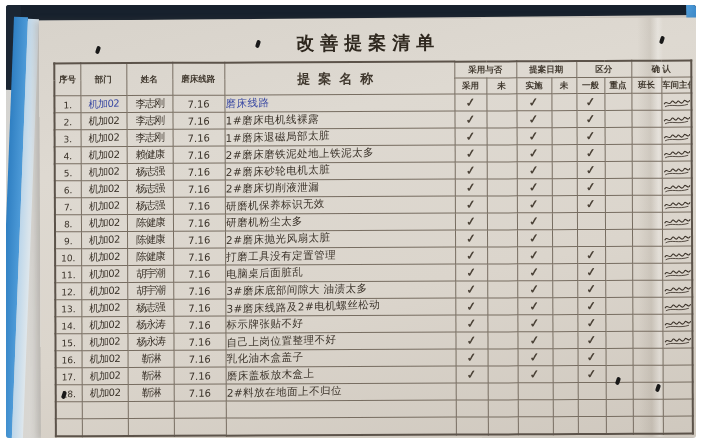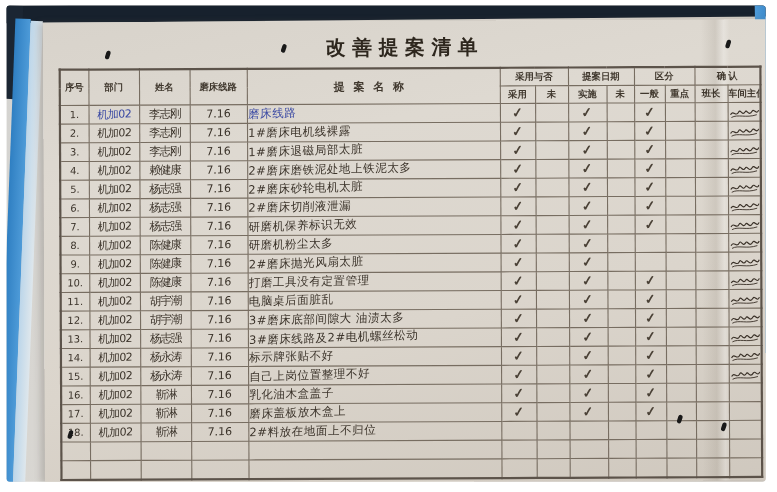--- a/index.html
+++ b/index.html
@@ -25,21 +25,21 @@
           background:linear-gradient(90deg,rgba(120,110,95,0) 0%,rgba(120,110,95,.14) 50%,rgba(255,255,255,.25) 80%,rgba(120,110,95,0) 100%);}
   .page-title{position:absolute;left:0;top:12px;width:100%;text-align:center;
        font-family:"Liberation Serif",serif;font-weight:bold;font-size:18px;letter-spacing:6px;color:#2e271e;}
   
   table.form{border-collapse:collapse;table-layout:fixed;position:absolute;left:14px;top:42px;width:637px;
              background:transparent;}
   table.form th,table.form td{border:1px solid #776d61;padding:0;overflow:hidden;white-space:nowrap;}
   table.form{border:2px solid #5c534a;}
   th{font-family:"Liberation Serif",serif;font-weight:bold;font-size:8.5px;color:#40382e;text-align:center;}
   tr.hrow1 th{height:15px;} tr.hrow2 th{height:15px;}
-  th.big{font-size:10px;letter-spacing:8px;margin-left:40px;}
+  th.big{font-size:13px;letter-spacing:8px;margin-left:40px;}
   tbody tr{height:17px;}
   td{font-size:10px;color:#3f372e;text-align:center;}
   .hw{font-family:"DejaVu Sans",sans-serif;color:#3b332a;display:inline-block;transform:rotate(-1deg) skewX(-3deg);}
   td.c-no .hw{font-size:9px;}
   td.c-dept .hw{font-size:10px;letter-spacing:-0.5px;}
   td.c-name .hw{font-size:10.5px;letter-spacing:-1px;}
   td.c-date .hw{font-size:10px;}
   td.c-prop{text-align:left;padding-left:6px;}
   td.c-prop .hw{font-size:10.5px;letter-spacing:0.5px;}
   tbody tr:nth-child(odd) .hw{transform:rotate(-1.6deg) skewX(-2deg);}

